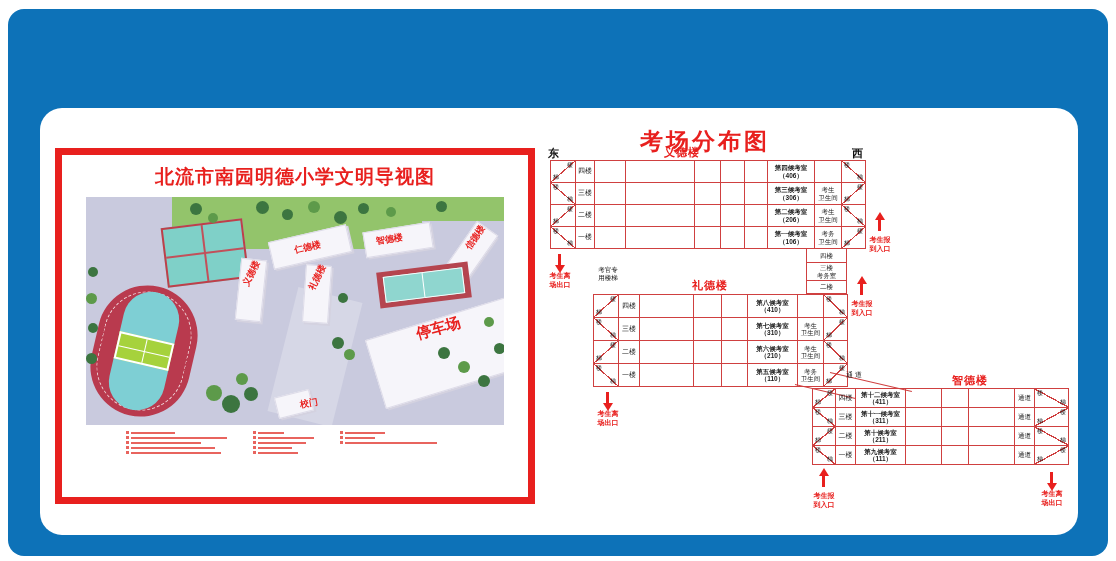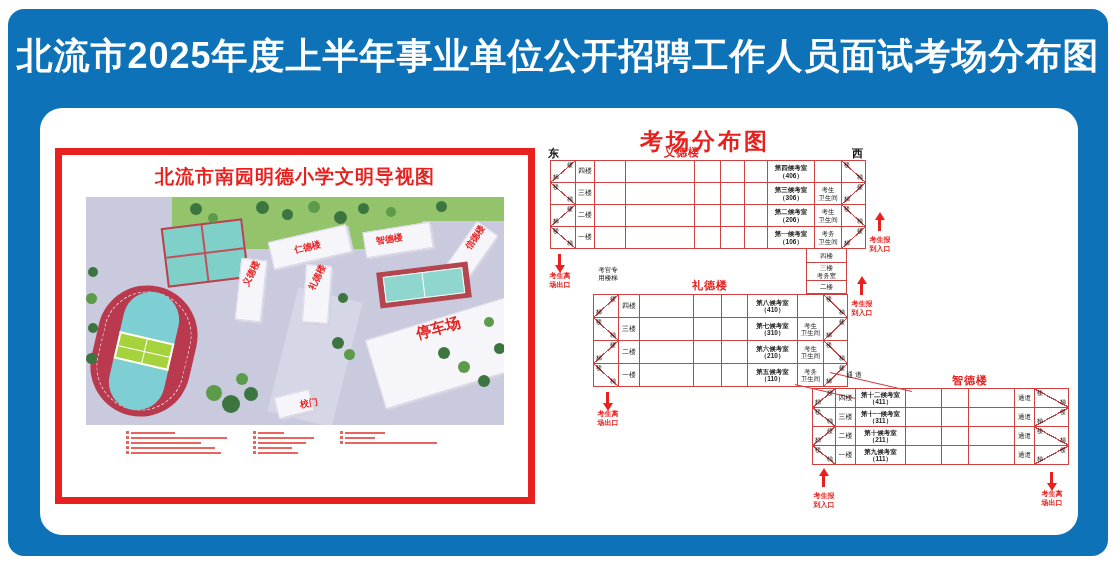--- a/index.html
+++ b/index.html
@@ -67,21 +67,20 @@
         border-right:5px solid transparent;border-top:8px solid #e8201e;}
   .alabel{position:absolute;color:#e8201e;font-size:7px;line-height:1.3;text-align:center;font-weight:bold;width:34px;}
   .small-black{position:absolute;color:#111;font-size:6.5px;line-height:1.3;text-align:center;}
   .diag{position:absolute;height:1.2px;background:#cf4040;transform-origin:left center;}
 </style>
 </head>
 <body>
 
 <div id="stage">
   <div class="blue"></div>
-  <div class="banner">北流市2025年度上半年事业单位公开招聘工作人员面试考场分布图</div>
 
   <div class="panel">
 
     <div class="mapframe">
       <div class="maptitle">北流市南园明德小学文明导视图</div>
 
       <div class="scene">
 
         <div class="grass" style="left:86px;top:0;width:250px;height:52px;border-radius:0 0 18px 8px;"></div>
         <div class="grass" style="left:330px;top:0;width:88px;height:24px;"></div>

